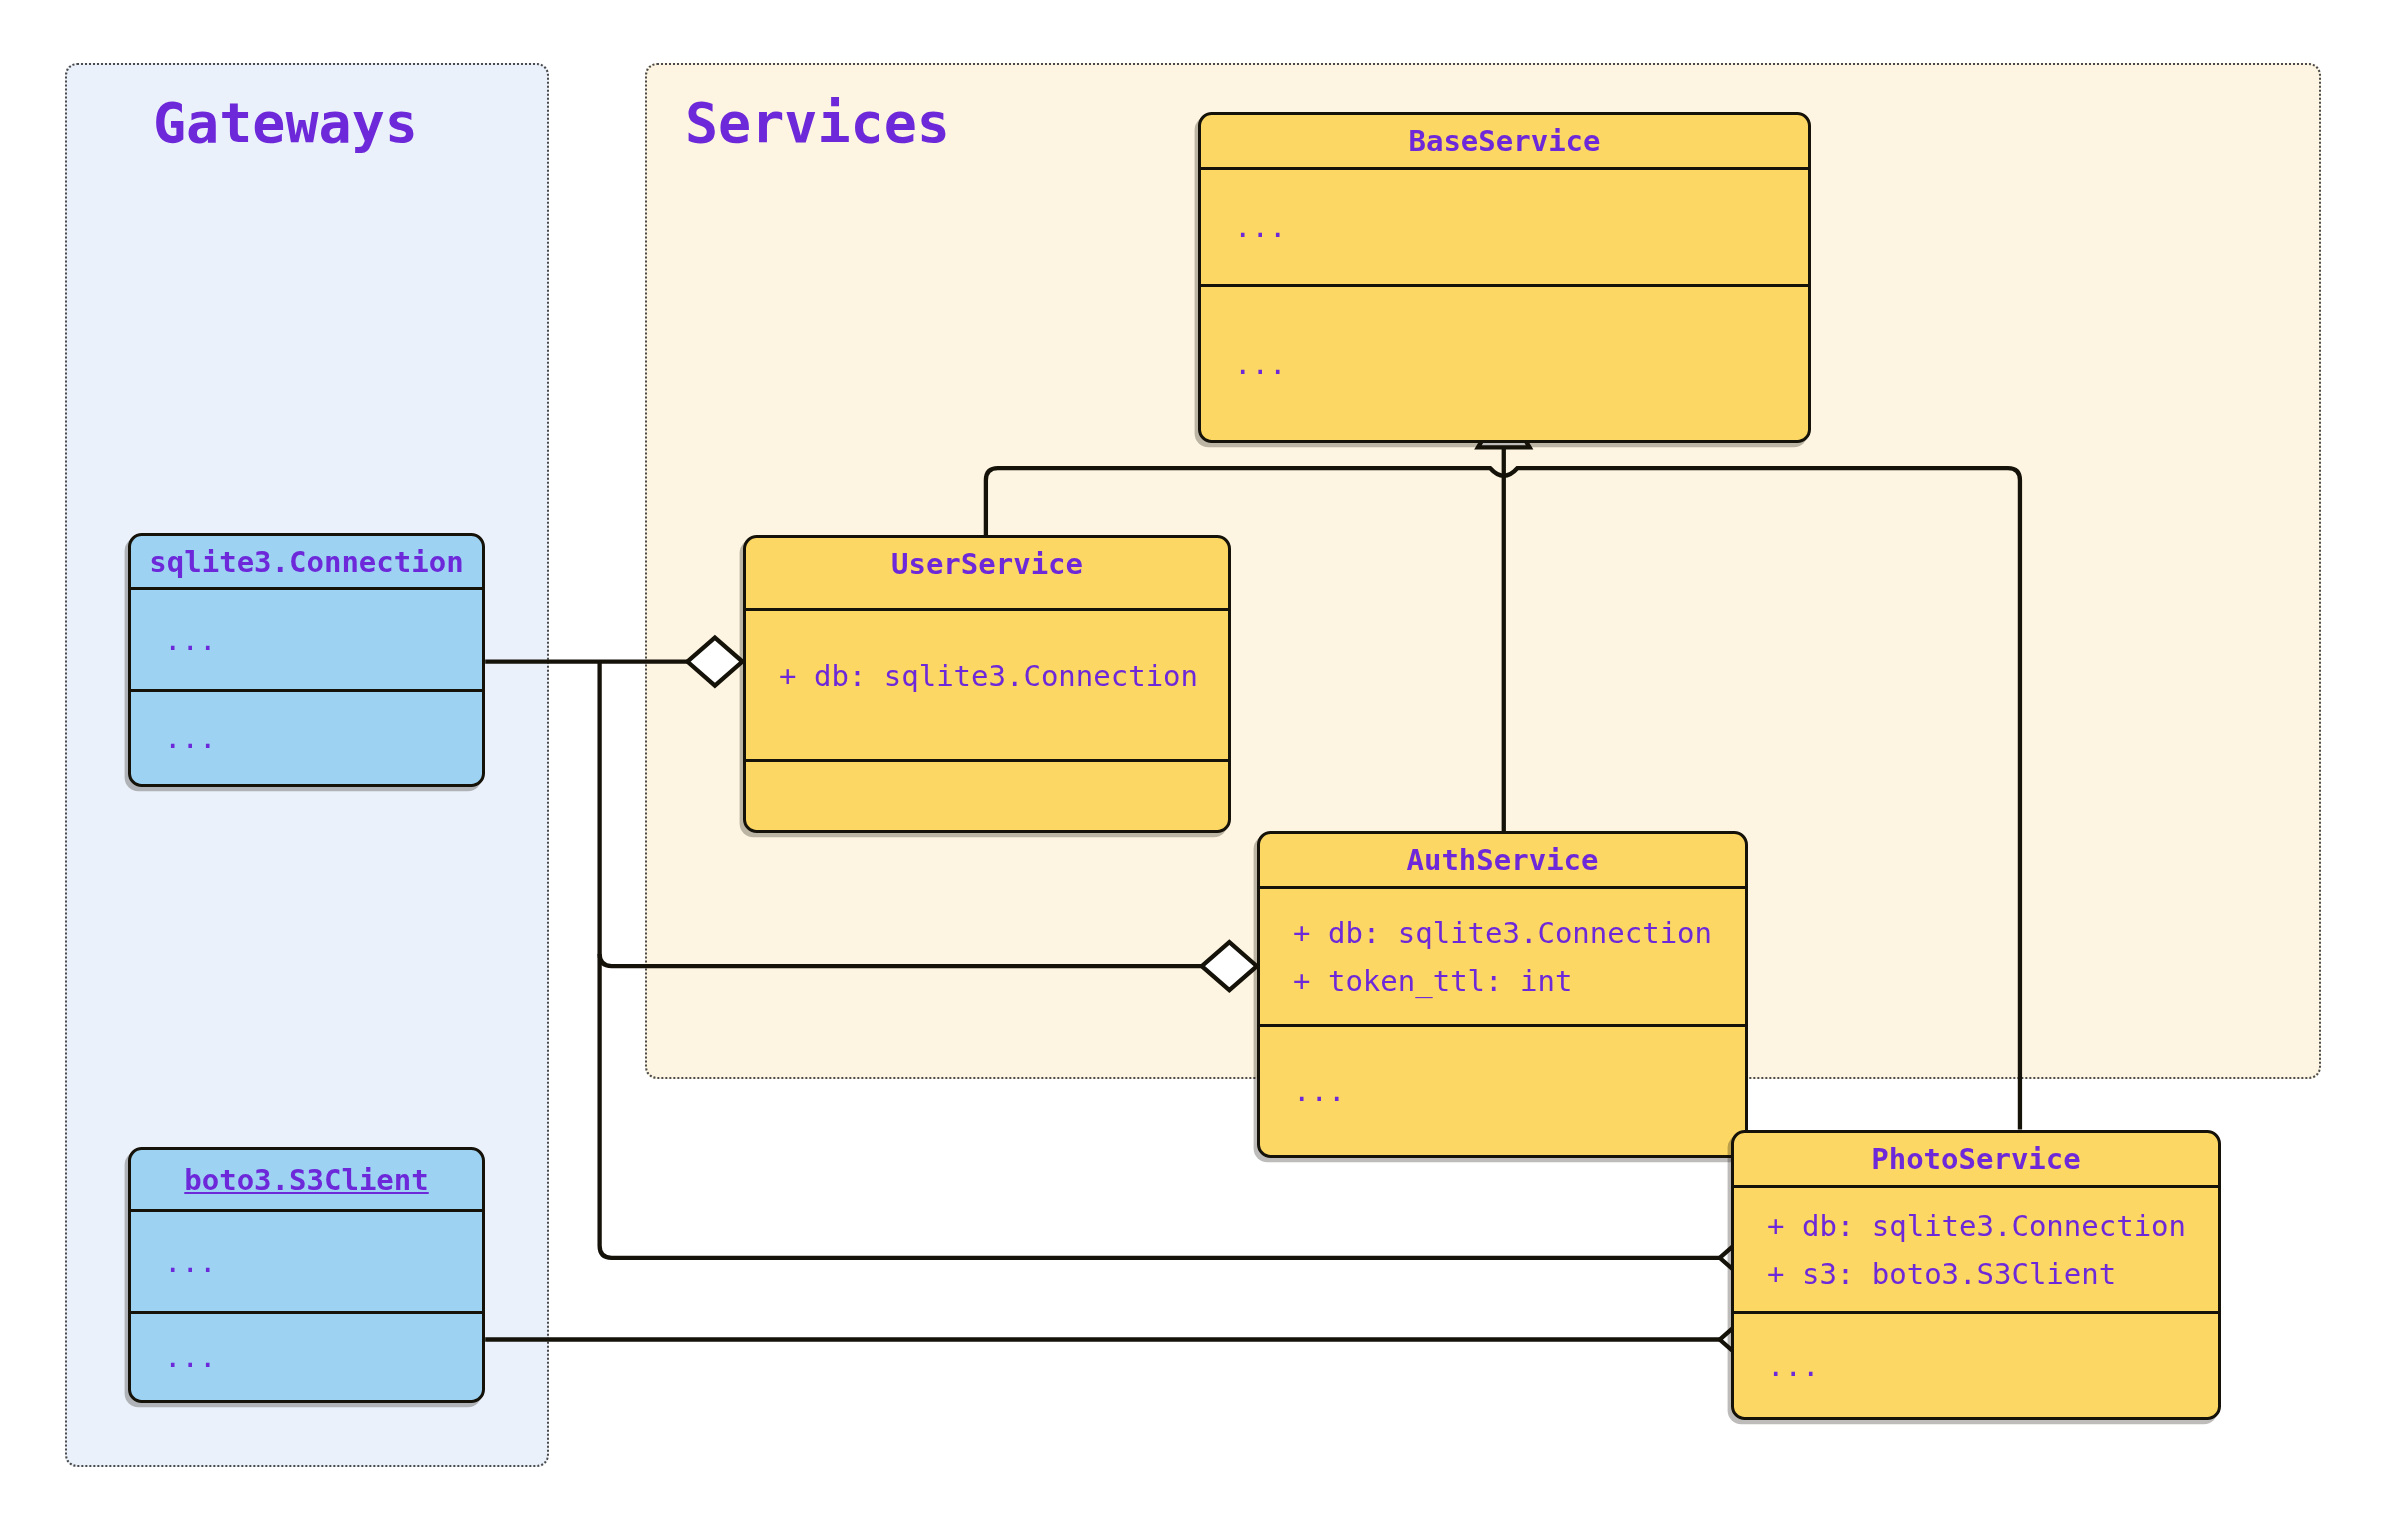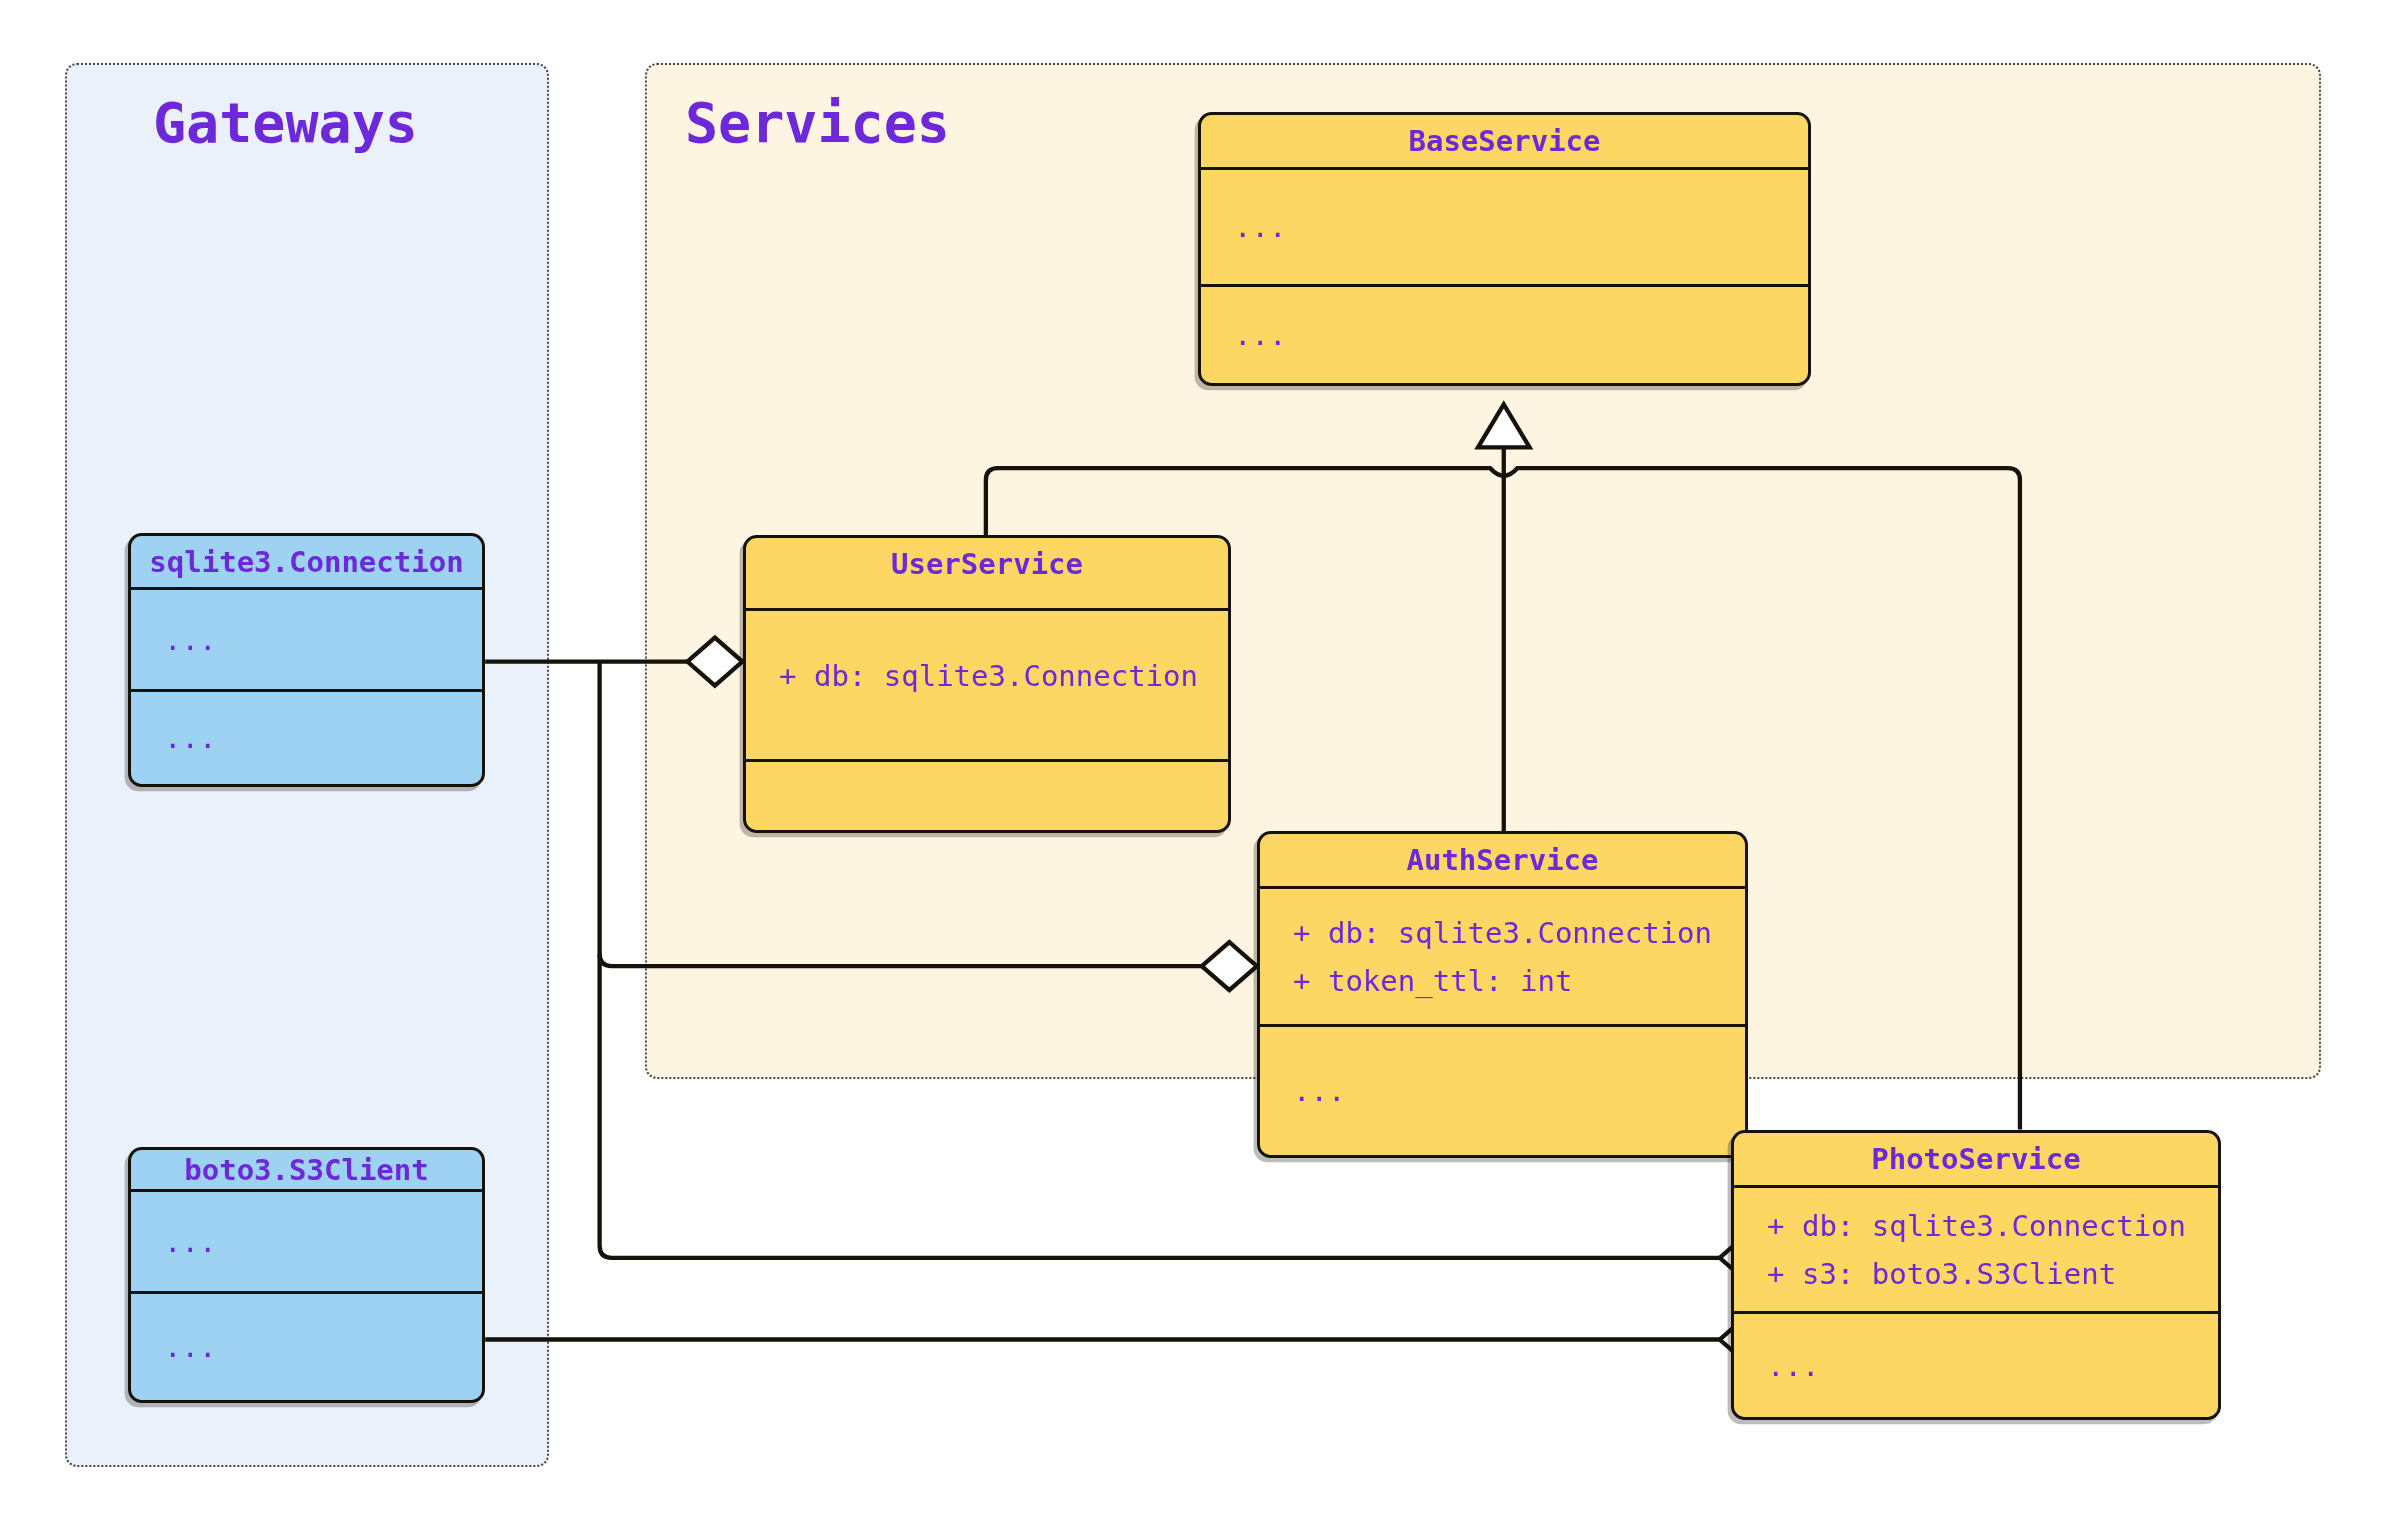--- a/index.html
+++ b/index.html
@@ -121,30 +121,30 @@
     <div class="k-title" style="height:51px;">sqlite3.Connection</div>
     <div class="k-sec" style="height:102px;">
       <span>...</span>
     </div>
     <div class="k-sec grow">
       <span>...</span>
     </div>
   </div>
 
   <div class="klass fill-blue" style="left:128px; top:1147px; width:357px; height:256px;">
-    <div class="k-title" style="height:39px;">boto3.S3Client</div>
+    <div class="k-title" style="height:59px;text-decoration:underline;">boto3.S3Client</div>
     <div class="k-sec" style="height:102px;">
       <span>...</span>
     </div>
     <div class="k-sec grow">
       <span>...</span>
     </div>
   </div>
 
-  <div class="klass fill-yellow" style="left:1198px; top:112px; width:613px; height:274px;">
+  <div class="klass fill-yellow" style="left:1198px; top:112px; width:613px; height:331px;">
     <div class="k-title" style="height:52px;">BaseService</div>
     <div class="k-sec" style="height:117px;">
       <span>...</span>
     </div>
     <div class="k-sec grow">
       <span>...</span>
     </div>
   </div>
 
   <div class="klass fill-yellow" style="left:743px; top:535px; width:488px; height:298px;gap:18px;">

